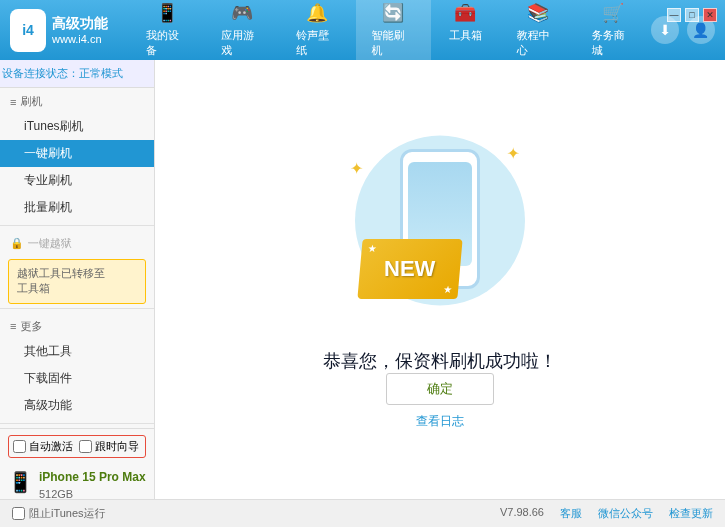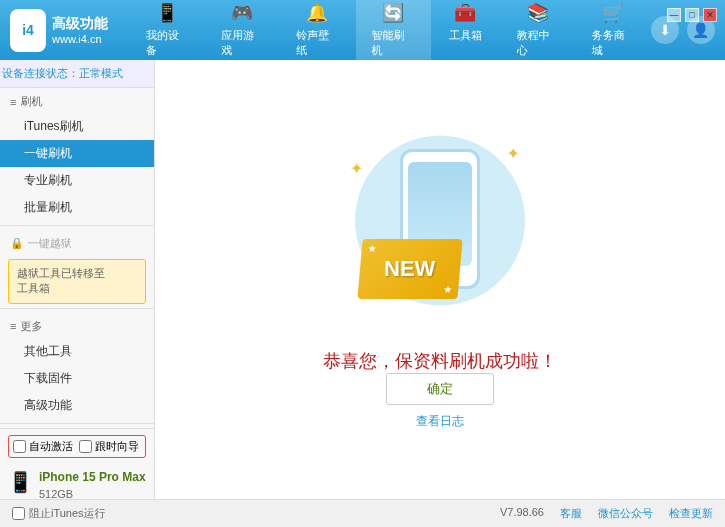--- a/index.html
+++ b/index.html
@@ -64,21 +64,21 @@
     .ribbon { position: absolute; bottom: 30px; left: 30px; width: 100px; height: 60px; background: linear-gradient(135deg, #f0c030 0%, #e8a800 100%); transform: skewX(-5deg); z-index: 5; display: flex; align-items: center; justify-content: center; border-radius: 4px; }
     .ribbon-text { color: white; font-weight: bold; font-size: 22px; text-shadow: 1px 1px 2px rgba(0,0,0,0.3); transform: skewX(5deg); }
     .ribbon-stars { position: absolute; color: #fff; font-size: 10px; }
     .ribbon-stars.top { top: 4px; left: 6px; }
     .ribbon-stars.bottom { bottom: 4px; right: 6px; }
     
     .sparkle { position: absolute; color: #f0c030; font-size: 16px; }
     .sparkle1 { top: 30px; left: 20px; }
     .sparkle2 { top: 15px; right: 30px; }
 
-    .success-text { font-size: 18px; color: #b91c1c; font-weight: normal; }
+    .success-text { font-size: 18px; color: #0f172a; font-weight: normal; }
     .confirm-btn { background: white; border: 1px solid #ccc; padding: 6px 40px; font-size: 13px; cursor: pointer; border-radius: 3px; color: #4d7c0f; margin-bottom: 8px; }
     .log-link { color: #2196d3; font-size: 12px; cursor: pointer; text-decoration: none; }
   </style>
 </head>
 <body>
 
 <div style="position:relative; width:725px; height:527px; overflow:hidden;">
 
   <div class="win-controls">
     <div class="win-btn">—</div>

